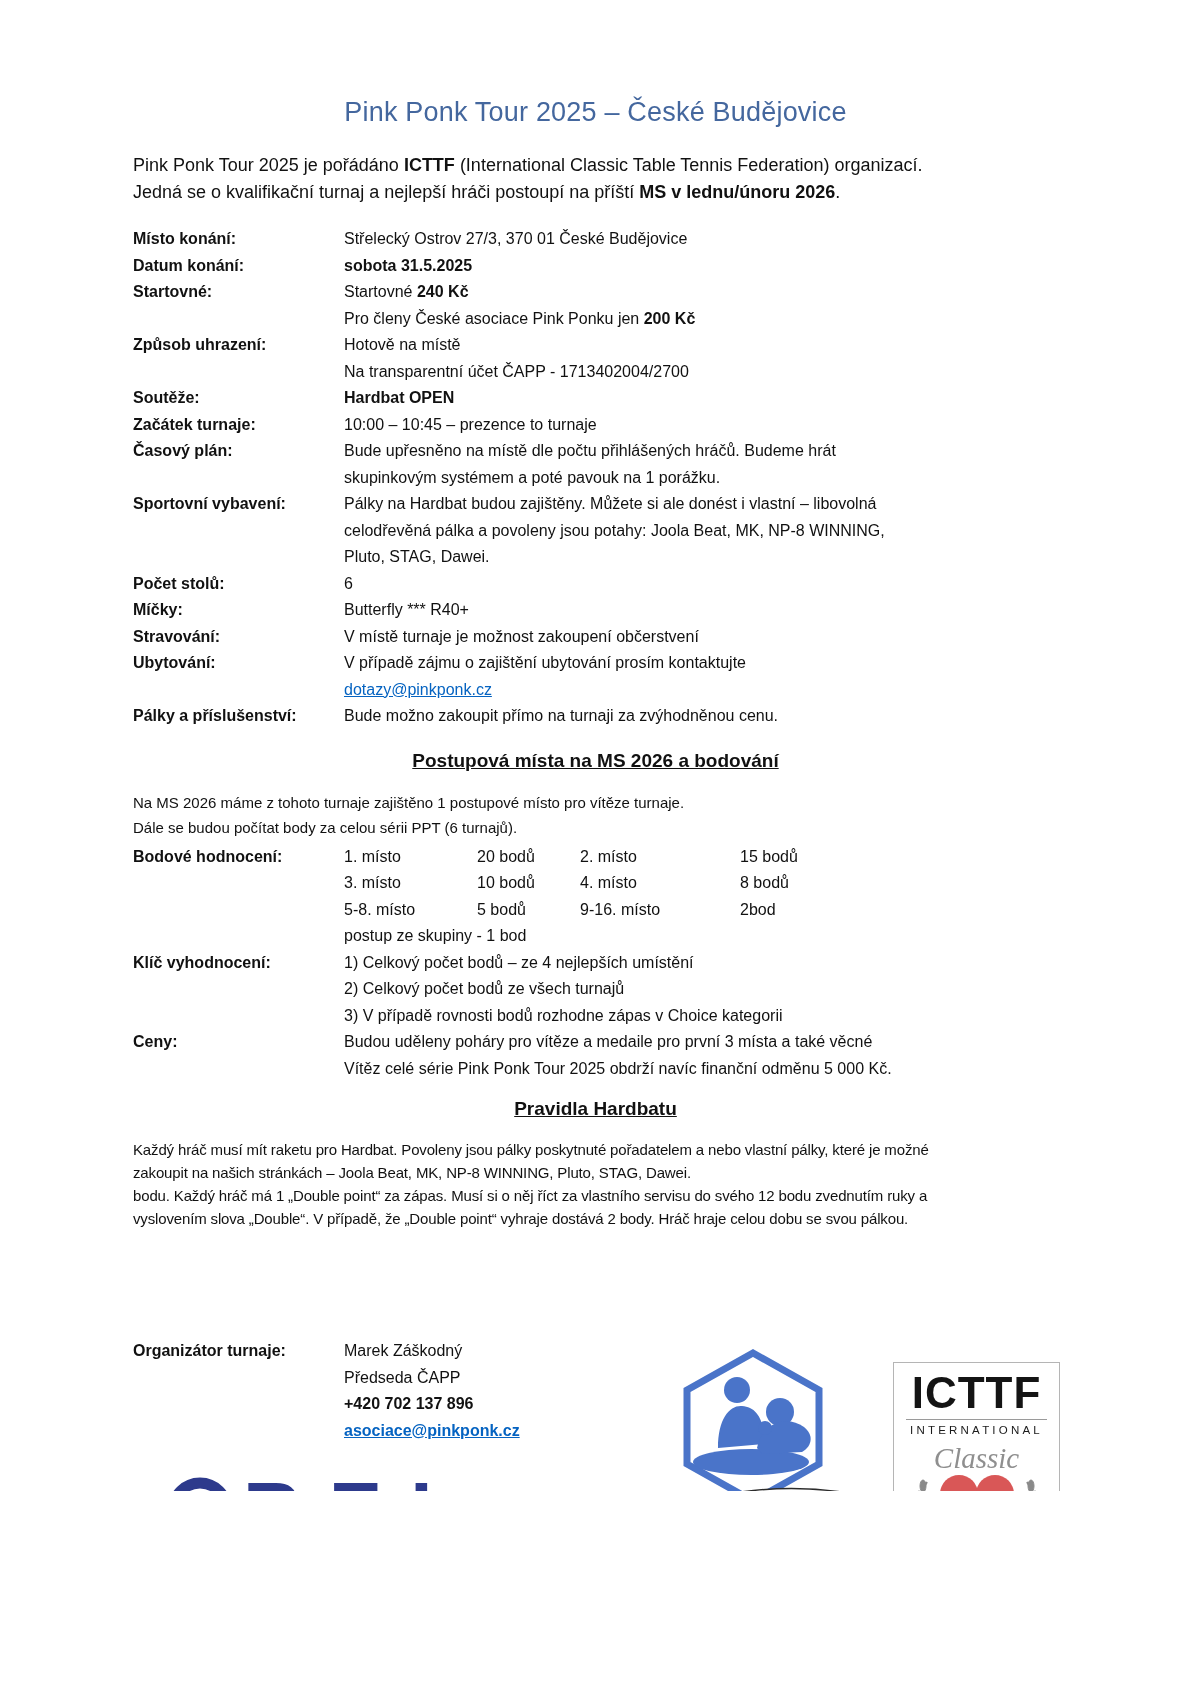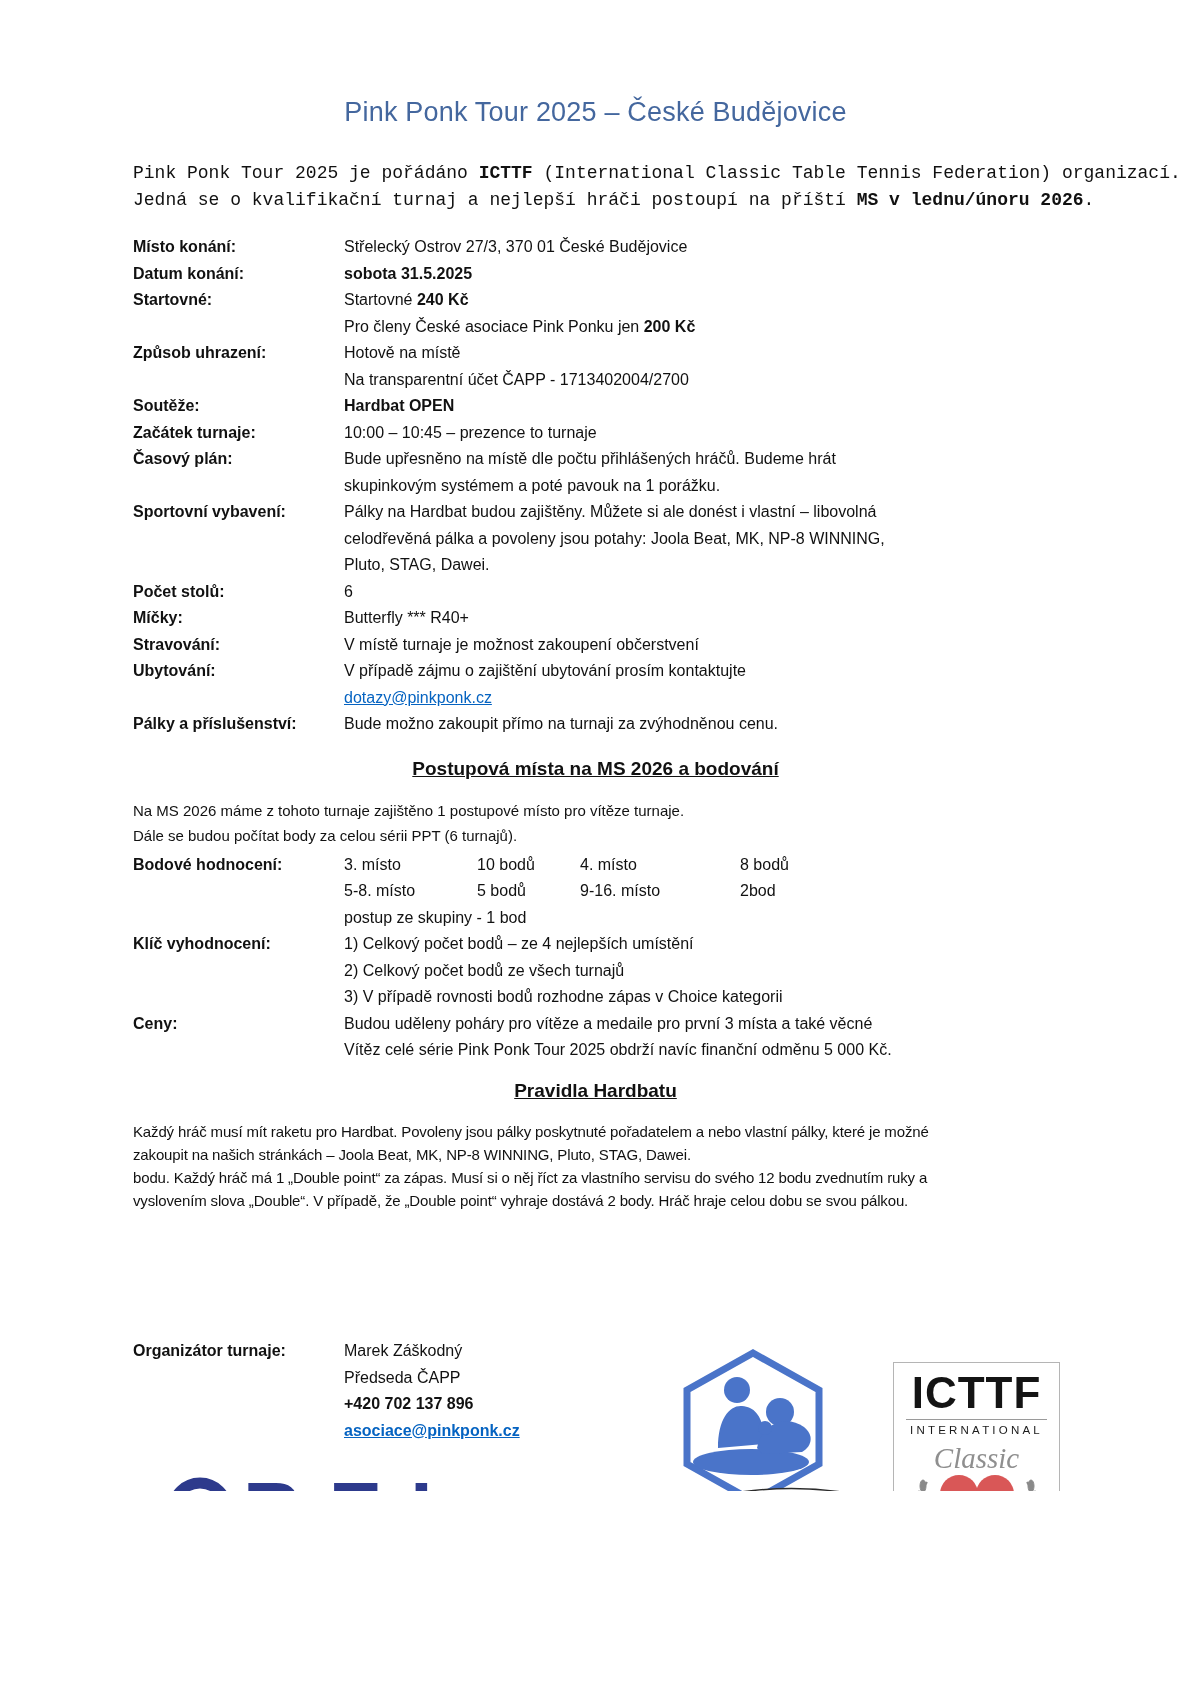--- a/index.html
+++ b/index.html
@@ -5,21 +5,21 @@
   * { margin:0; padding:0; box-sizing:border-box; }
   html,body { background:#ffffff; }
   .page {
     position:relative; width:1190px; height:1491px; background:#fff;
     font-family:"Liberation Sans", sans-serif; color:#111; overflow:hidden;
   }
   .content { padding:96px 132px 0 133px; }
 
   .doc-title { font-size:27px; font-weight:400; color:#44679E; text-align:center; line-height:32px; letter-spacing:0.2px; }
 
-  .intro { margin-top:32px; font-size:18px; line-height:26.5px;font-family:Liberation Mono, monospace; }
+  .intro { margin-top:24px; font-size:18px; line-height:26.5px; }
   .intro .line { display:block; white-space:nowrap; }
   .b { font-weight:700; }
 
   .info { margin-top:21px; }
   .irow { display:flex; font-size:16px; line-height:26.5px;gap:12px; }
   .ilabel { width:199px; flex:none; font-weight:700; }
   .ival { flex:1; min-width:0; }
   .ival > div { white-space:nowrap; }
 
   .link { color:#0563C1; text-decoration:underline; cursor:pointer; }
@@ -170,20 +170,26 @@
     <h2 class="sec-head">Postupová místa na MS 2026 a bodování</h2>
 
     <div class="small-par ppt-intro">
       <div>Na MS 2026 máme z tohoto turnaje zajištěno 1 postupové místo pro vítěze turnaje.</div>
       <div>Dále se budou počítat body za celou sérii PPT (6 turnajů).</div>
     </div>
 
     <div class="irow points">
       <div class="ilabel">Bodové hodnocení:</div>
       <div class="ival">
+        <div class="prow">
+          <span class="pc1">1. místo</span>
+            <span class="pc2">20 bodů</span>
+            <span class="pc3">2. místo</span>
+            <span class="pc4">15 bodů</span>
+        </div>
         <div class="prow">
           <span class="pc1">3. místo</span>
             <span class="pc2">10 bodů</span>
             <span class="pc3">4. místo</span>
             <span class="pc4">8 bodů</span>
         </div>
         <div class="prow">
           <span class="pc1">5-8. místo</span>
             <span class="pc2">5 bodů</span>
             <span class="pc3">9-16. místo</span>

